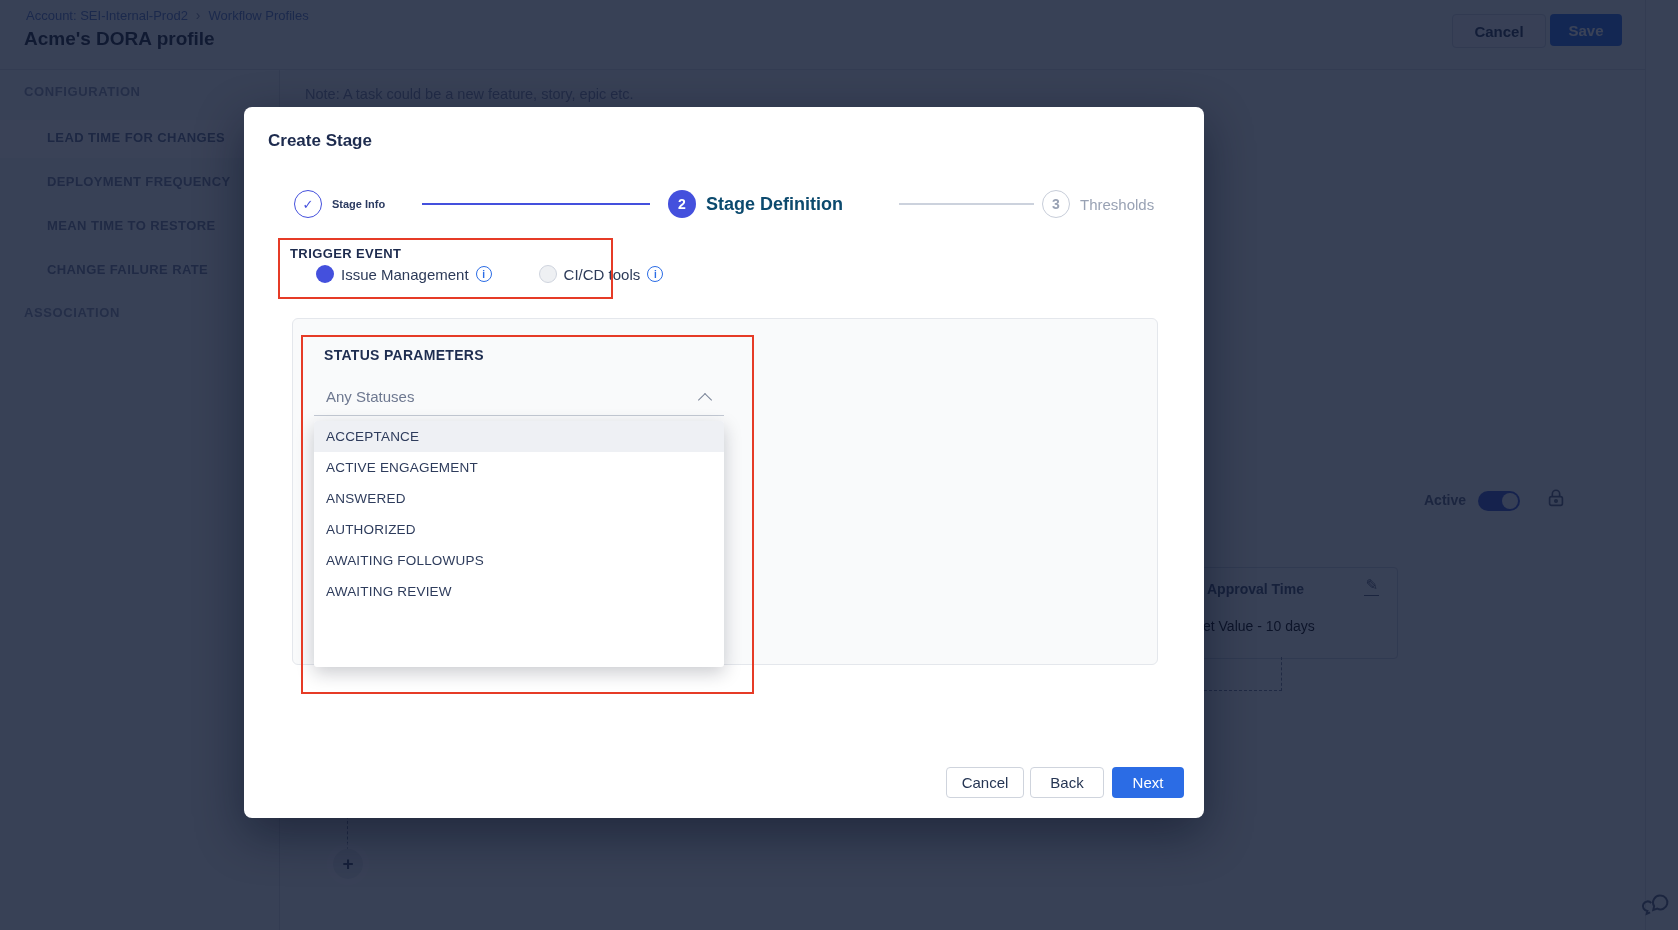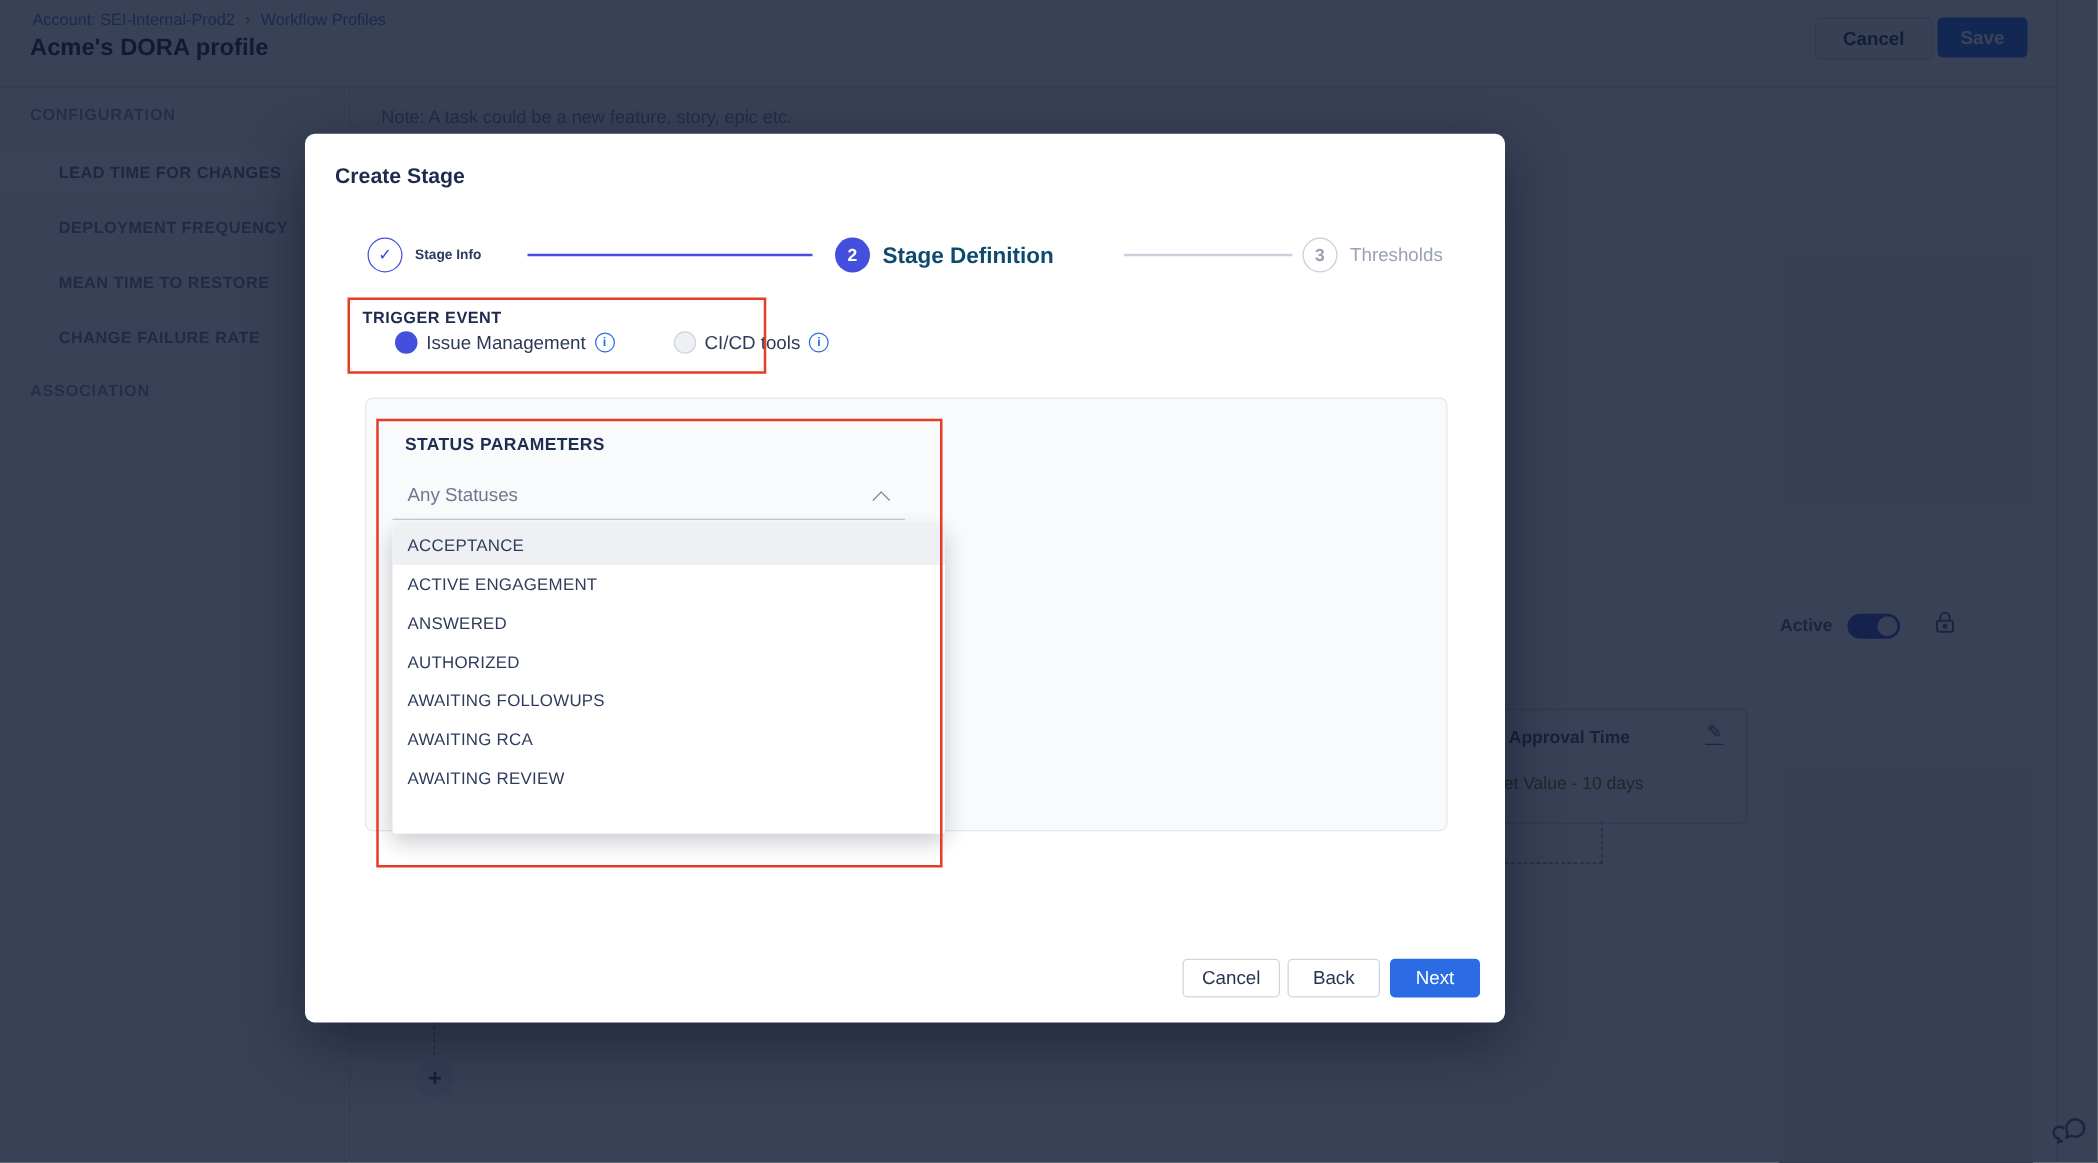--- a/index.html
+++ b/index.html
@@ -21,21 +21,21 @@
   .side-selected{left:0;top:120px;width:279px;height:38px;background:#ffffff;}
   .side-group{font-size:13px;font-weight:700;letter-spacing:.6px;color:#8792ab;}
   .side-item{font-size:13px;font-weight:600;letter-spacing:.4px;color:#6f7c99;cursor:pointer;}
   .note-text{left:305px;top:86px;font-size:14.5px;color:#7b87a5;}
   .active-label{left:1424px;top:492px;font-size:14px;font-weight:600;color:#55617a;}
   .toggle{left:1478px;top:491px;width:42px;height:20px;border-radius:10px;background:#3451c9;cursor:pointer;}
   .toggle .knob{position:absolute;right:2px;top:2px;width:16px;height:16px;border-radius:50%;background:#e8ecf4;}
   .mini-card{left:1150px;top:567px;width:246px;height:90px;border:1px solid #c9cfdb;border-radius:4px;}
   .mini-card .t{position:absolute;left:56px;top:13px;font-size:14px;font-weight:700;color:#3a4764;}
   .pencil{position:absolute;right:18px;top:8px;font-size:15px;color:#55617a;border-bottom:1.5px solid #55617a;padding:0 1px 1px 1px;cursor:pointer;}
-  .mini-card .v{position:absolute;left:52px;top:50px;font-size:14px;color:#4d7c0f;}
+  .mini-card .v{position:absolute;left:52px;top:50px;font-size:14px;color:#000000;}
   .dash-v1{left:1281px;top:657px;width:0;height:34px;border-left:1.5px dashed #707c97;}
   .dash-h1{left:1204px;top:690px;width:78px;height:0;border-top:1.5px dashed #707c97;}
   .dash-v2{left:347px;top:800px;width:0;height:50px;border-left:1.5px dashed #707c97;}
   .plus-btn{left:333px;top:849px;width:30px;height:30px;border-radius:50%;background:#e2e6ee;
             box-shadow:0 0 0 6px rgba(255,255,255,.45);display:flex;align-items:center;justify-content:center;
             font-size:19px;font-weight:600;color:#3a465f;cursor:pointer;}
   .chat-icon{left:1641px;top:890px;cursor:pointer;}
   .lock-icon{left:1545px;top:487px;cursor:pointer;}
 
   
@@ -71,21 +71,21 @@
   .radio-label{font-size:15px;color:#2c3a58;}
   .info-ic{width:16px;height:16px;border-radius:50%;border:1.3px solid #2b6ce5;color:#2b6ce5;
            font-size:10px;font-weight:700;display:flex;align-items:center;justify-content:center;box-sizing:border-box;cursor:pointer;}
 
   .gray-panel{left:48px;top:211px;width:864px;height:345px;background:#f9fafb;border:1px solid #e4e7ec;border-radius:6px;}
   .status-heading{left:80px;top:240px;font-size:14px;font-weight:700;letter-spacing:.3px;color:#1e2d50;}
   .status-select{left:70px;top:272px;width:410px;height:36px;border-bottom:1px solid #c3c9d4;cursor:pointer;}
   .status-select .val{position:absolute;left:12px;top:9px;font-size:15px;color:#6e7890;}
   .chev-up{position:absolute;right:14px;top:16px;width:9px;height:9px;border-left:1.6px solid #7a8498;
            border-top:1.6px solid #7a8498;transform:rotate(45deg);}
-  .dropdown{left:70px;top:314px;width:442px;height:246px;background:#fff;border-radius:3px;overflow:hidden;
+  .dropdown{left:70px;top:314px;width:410px;height:246px;background:#fff;border-radius:3px;overflow:hidden;
             box-shadow:0 6px 18px rgba(16,24,40,.22);z-index:30;}
   .dd-item{height:31px;display:flex;align-items:center;padding-left:12px;font-size:13.5px;letter-spacing:.2px;
            color:#2e3c5c;cursor:pointer;}
   .dd-item.hl{background:#eef0f4;}
 
   .foot-btn{border-radius:4px;font-size:15px;font-weight:500;display:flex;align-items:center;justify-content:center;cursor:pointer;box-sizing:border-box;}
   .foot-cancel{left:702px;top:660px;width:78px;height:31px;background:#fff;border:1px solid #cfd4dd;color:#253553;}
   .foot-back{left:786px;top:660px;width:74px;height:31px;background:#fff;border:1px solid #cfd4dd;color:#253553;}
   .foot-next{left:868px;top:660px;width:72px;height:31px;background:#2b6ce5;color:#fff;}
 </style>
@@ -195,21 +195,20 @@
       <span class="val">Any Statuses</span>
       <span class="chev-up"></span>
     </div>
 
     <div class="abs dropdown">
       <div class="dd-item hl">ACCEPTANCE</div>
       <div class="dd-item">ACTIVE ENGAGEMENT</div>
       <div class="dd-item">ANSWERED</div>
       <div class="dd-item">AUTHORIZED</div>
       <div class="dd-item">AWAITING FOLLOWUPS</div>
-      <div class="dd-item">AWAITING RCA</div>
       <div class="dd-item">AWAITING REVIEW</div>
     </div>
 
     <div class="abs annot annot-trigger"></div>
     <div class="abs annot annot-status"></div>
 
     <div class="abs foot-btn foot-cancel">Cancel</div>
     <div class="abs foot-btn foot-back">Back</div>
     <div class="abs foot-btn foot-next">Next</div>
   </div>

